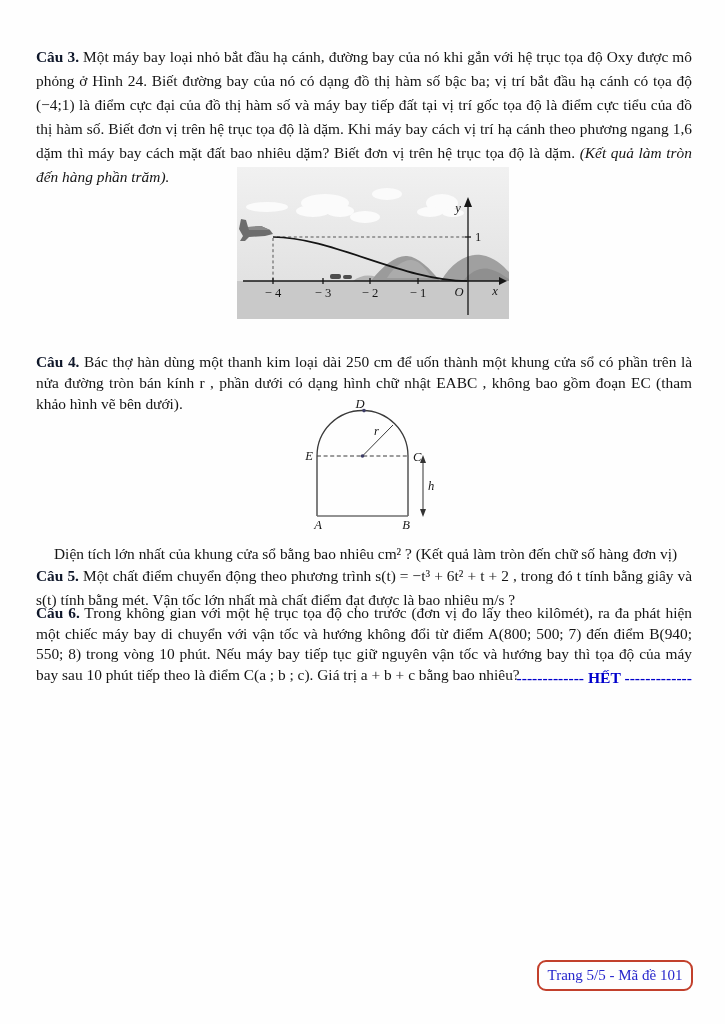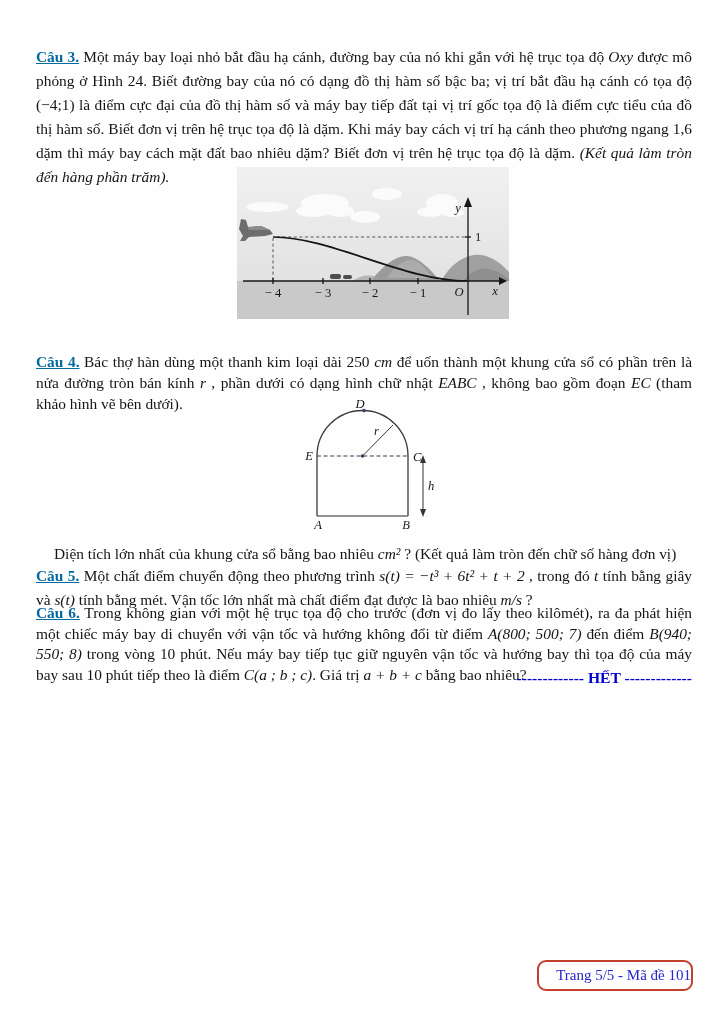--- a/index.html
+++ b/index.html
@@ -5,34 +5,34 @@
   html,body{margin:0;padding:0;background:#ffffff;}
   .page{
     position:relative;width:725px;height:1024px;background:#fefefe;overflow:hidden;
     font-family:"Liberation Serif","DejaVu Serif",serif;color:#141414;
   }
   .para{position:absolute;left:36px;width:656px;text-align:justify;font-size:15.4px;}
   .lh24{line-height:24px;}
   .lh21{line-height:21px;margin-top:6px;}
   .lh215{line-height:24px;}
   .lh205{line-height:20.5px;}
-  .qlabel{color:#0369a1;font-weight:bold;text-decoration:underline;}
-  .m{font-style:italic;}
+  .qlabel{color:#0f172a;font-weight:bold;}
+  .m{}
   .note{font-style:italic;}
   .fig1{position:absolute;left:237px;top:167px;width:272px;height:152px;}
   .fig-caption{position:absolute;left:36px;top:330px;width:656px;text-align:center;
     font-style:italic;font-size:14.6px;line-height:18px;}
   .fig2{position:absolute;left:294px;top:397px;width:176px;height:138px;}
   .dien{position:absolute;left:36px;top:528px;width:656px;font-size:15.4px;line-height:21px;text-indent:18px;}
   .het{position:absolute;left:36px;top:669px;width:656px;text-align:right;
     color:#0000cc;font-weight:bold;font-size:15.6px;line-height:18px;}
   .footer-box{
     position:absolute;left:537px;top:960px;width:152px;height:27px;
     border:2px solid #c2402c;border-radius:9px;
-    display:flex;align-items:center;justify-content:flex-end;
+    display:flex;align-items:center;justify-content:center;
     color:#2626cc;font-size:15px;
   }
   svg text{font-family:"Liberation Serif","DejaVu Serif",serif;}
   .axlbl{font-style:italic;font-size:12.6px;fill:#161616;}
   .ticklbl{font-size:12.6px;fill:#161616;}
   .winlbl{font-style:italic;font-size:12.6px;fill:#161616;}
 </style>
 </head>
 <body>
 

